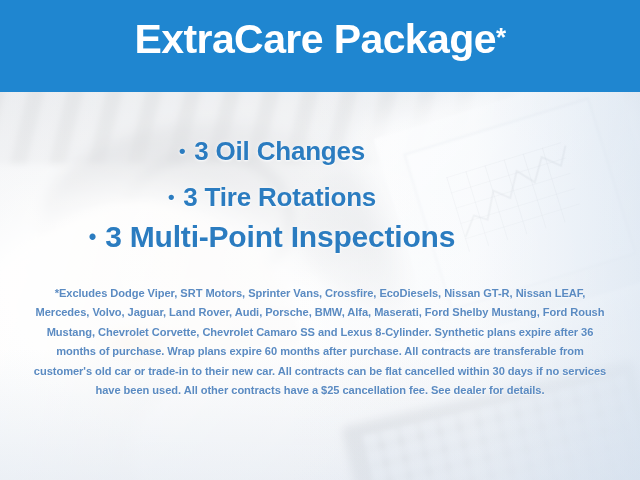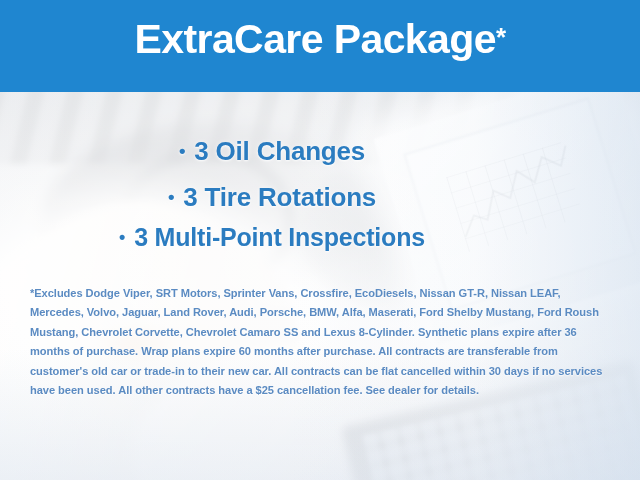--- a/index.html
+++ b/index.html
@@ -218,28 +218,28 @@
   .bullet-line .dot {
     display: inline-block;
     margin-right: 9px;
     position: relative;
     top: -3px;
     font-size: 0.72em;
     line-height: 0;
   }
   .bullet-1 { font-size: 26px; line-height: 38px; }
   .bullet-2 { font-size: 26px; line-height: 38px; margin-top: 8px; }
-  .bullet-3 { font-size: 25px; line-height: 42px; }
+  .bullet-3 { font-size: 30px; line-height: 42px; }
 
   .disclaimer {
     position: absolute;
     left: 30px;
     top: 192px;
     width: 580px;
-    text-align: left;
+    text-align: center;
     color: #5b8bc2;
     font-size: 11.1px;
     font-weight: bold;
     line-height: 19.4px;
     letter-spacing: -0.05px;
     text-shadow: 0 1px 1.5px rgba(255,255,255,0.9);
   }
 </style>
 </head>
 <body>

